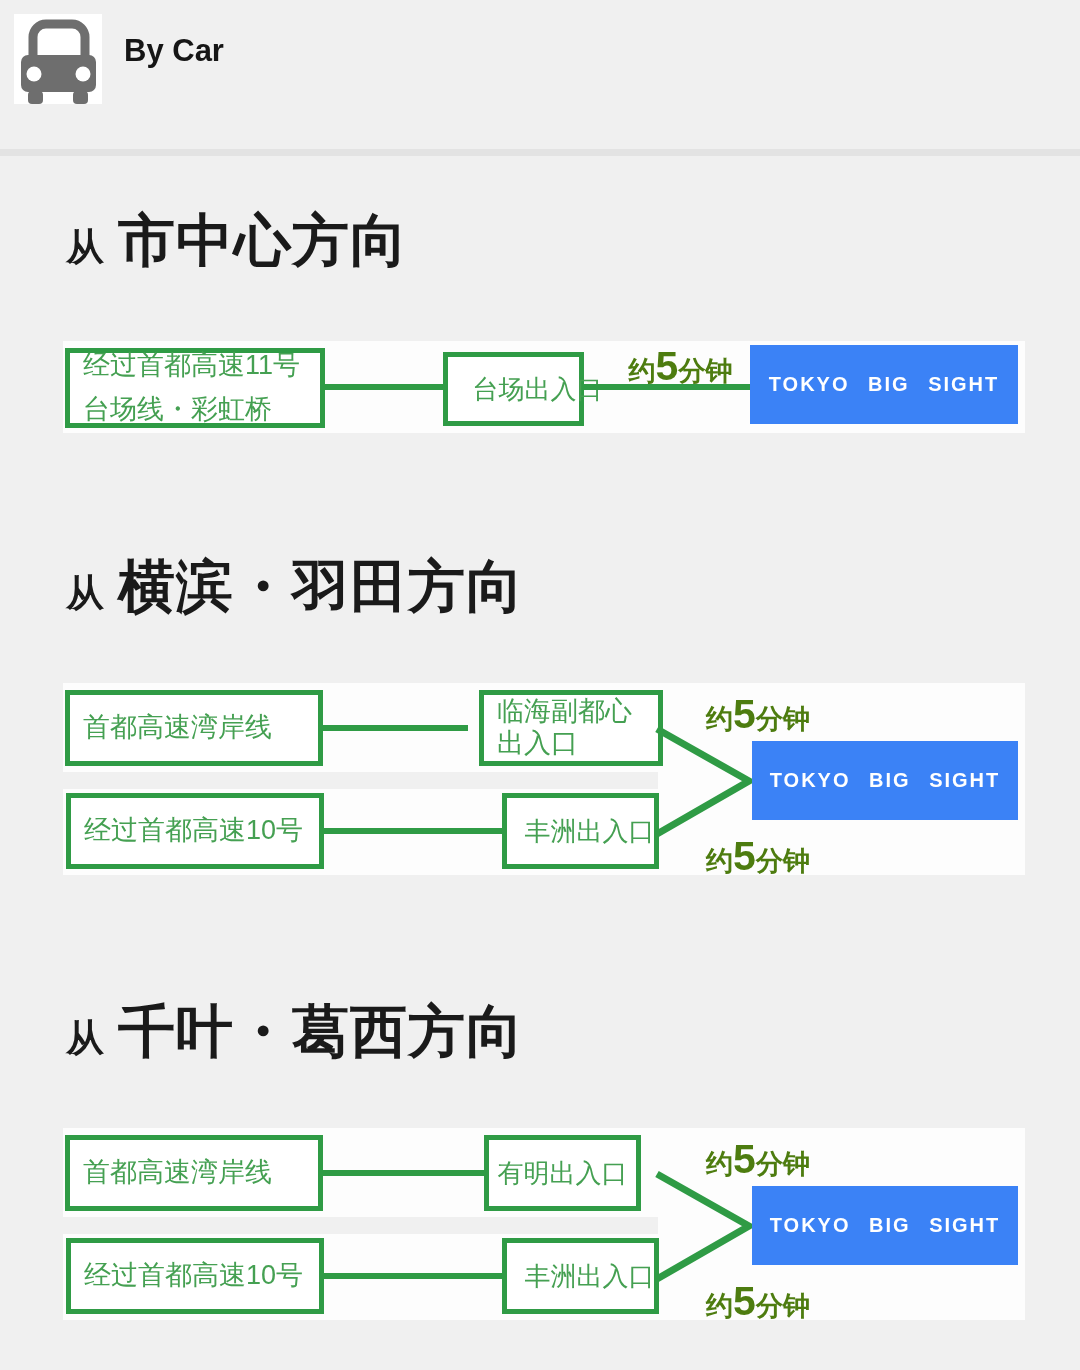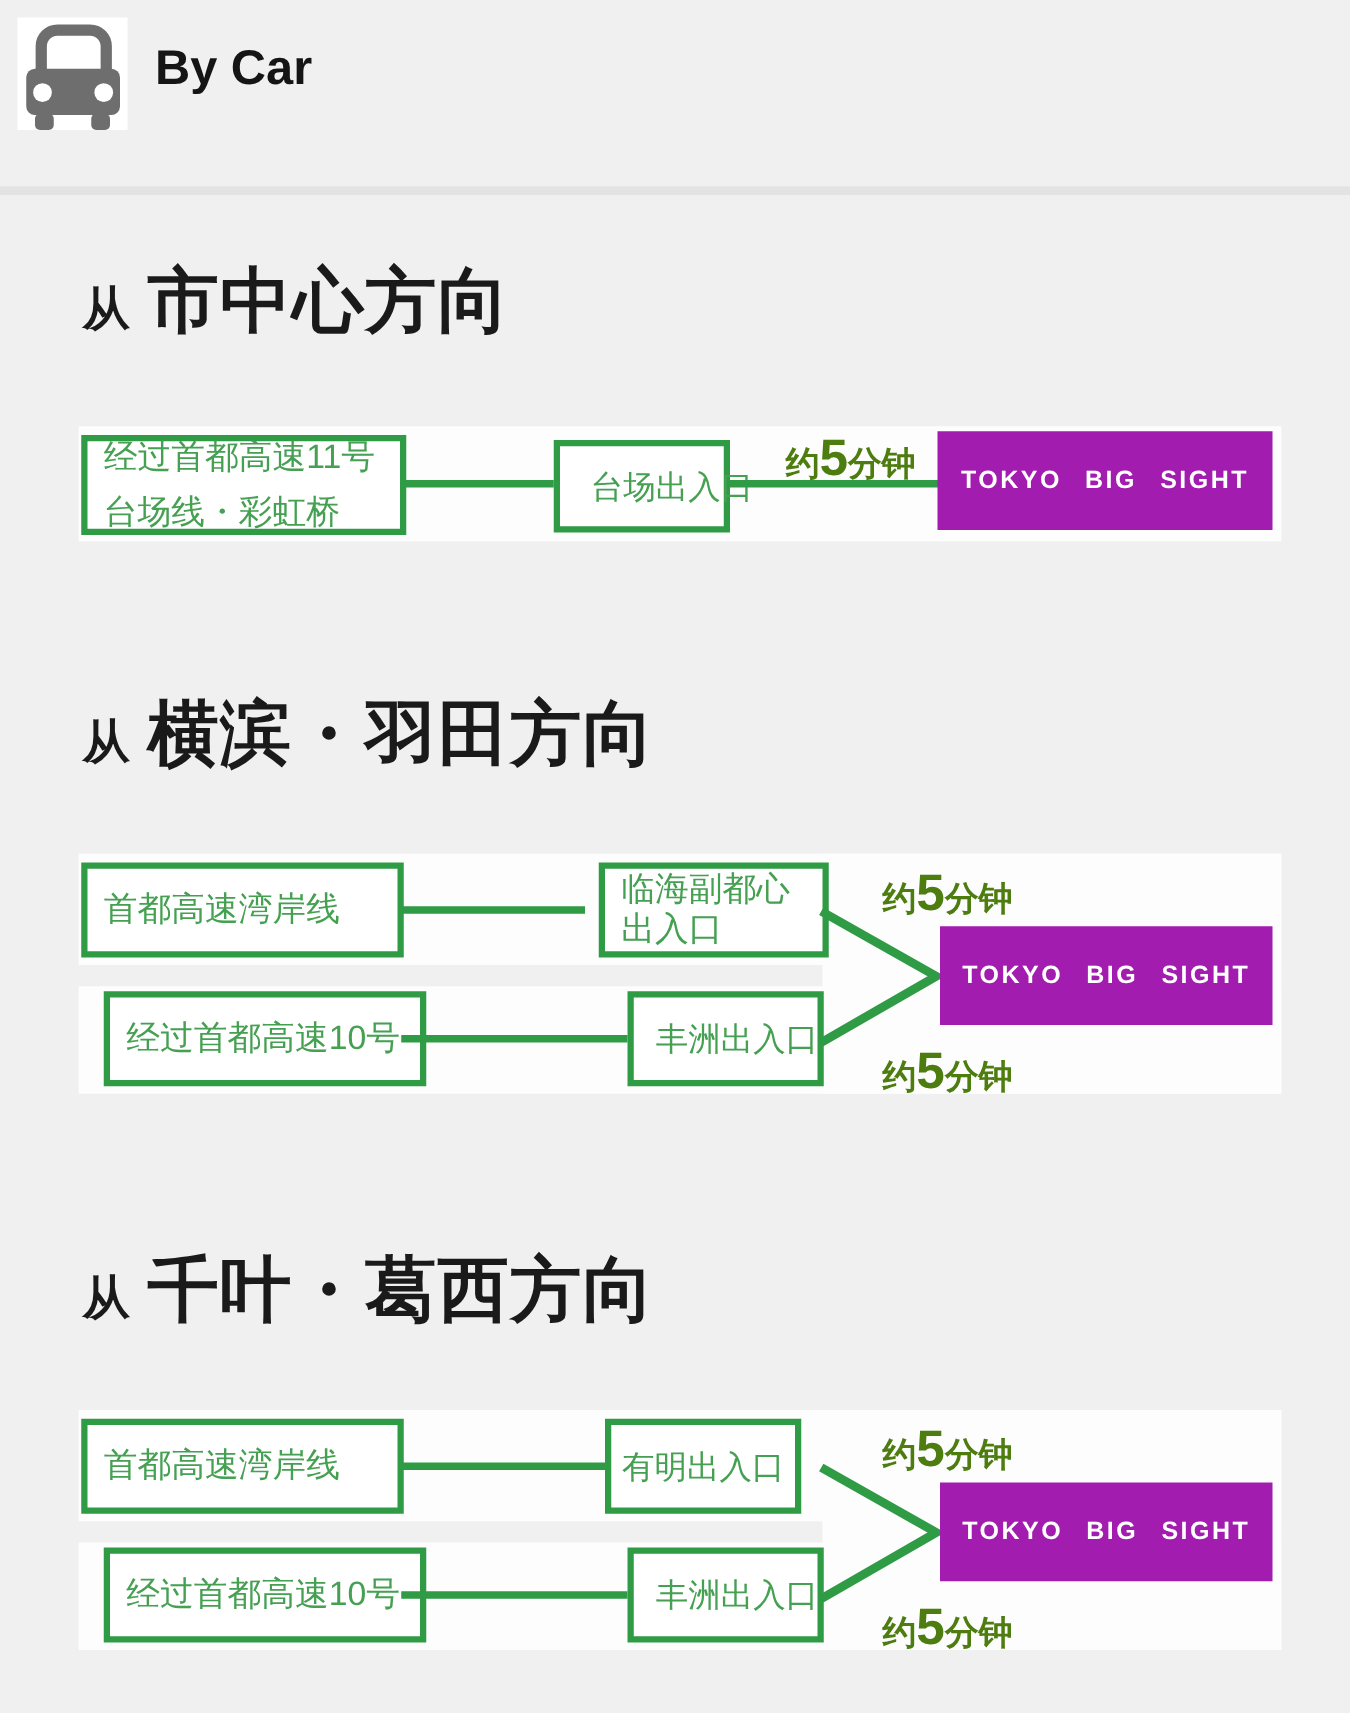--- a/index.html
+++ b/index.html
@@ -6,21 +6,21 @@
   body {
     width:1080px; height:1370px;
     background:#f0f0f0;
     font-family:"Liberation Sans", sans-serif;
   }
   .page { position:relative; width:1080px; height:1370px; overflow:hidden; background:#f0f0f0; }
 
   
   .car-badge { position:absolute; left:14px; top:14px; width:88px; height:90px; background:#ffffff; }
   .car-badge svg { display:block; width:100%; height:100%; }
-  .header-title { position:absolute; left:124px; top:33px; font-size:39px; font-weight:bold; color:#151515;text-align:right; }
+  .header-title { position:absolute; left:124px; top:33px; font-size:31px; font-weight:bold; color:#151515;text-align:right; }
   .divider { position:absolute; left:0; top:149px; width:1080px; height:7px; background:#e3e3e3; }
 
   
   .sh { position:absolute; left:66px; display:flex; align-items:baseline; color:#1a1a1a; white-space:nowrap; }
   .sh .hp { font-size:38px; font-weight:600; margin-right:14px; }
   .sh .ht { font-size:57px; font-weight:bold; letter-spacing:1px; }
   .sh1 { top:203px; } .sh2 { top:549px; } .sh3 { top:994px; }
 
   
   .diagram { position:absolute; left:63px; width:962px; }
@@ -45,39 +45,39 @@
   .hline { position:absolute; height:6px; background:#2f9b45; }
 
   .d1 .box-a  { left:2px;   top:7px;   width:260px; height:80px;gap:12px; }
   .d1 .line-1 { left:258px; top:43px;  width:124px; }
   .d1 .box-b  { left:380px; top:11px;  width:141px; height:74px;padding-left:48px; }
   .d1 .line-2 { left:519px; top:43px;  width:170px; }
   .d1 .dur    { left:545px; top:2px;   width:145px; }
   .d1 .blue   { left:687px; top:4px;   width:268px; height:79px; }
 
   .dd .box-a1  { left:2px;   top:7px;   width:258px; height:76px; }
-  .dd .box-a2  { left:20px;   top:110px; width:258px; height:76px; }
+  .dd .box-a2  { left:3px;   top:110px; width:258px; height:76px; }
   .dd .line-a1 { left:258px; top:42px; }
   .d2 .line-a1 { width:147px; }
   .d3 .line-a1 { width:183px; }
   .dd .line-a2 { left:258px; top:145px; width:183px; }
   .d2 .box-b1  { left:416px; top:7px;   width:184px; height:76px; }
   .d3 .box-b1  { left:421px; top:7px;   width:157px; height:76px; }
   .dd .box-b2  { left:439px; top:110px; width:157px; height:76px;padding-left:18px; }
   .dd .chev    { position:absolute; left:590px; top:38px; width:104px; height:120px; }
   .dd .dur-top    { left:620px; top:8px;   width:150px; }
   .dd .dur-bottom { left:620px; top:150px; width:150px; }
   .dd .blue    { left:689px; top:58px;  width:266px; height:79px; }
 
   .duration { position:absolute; text-align:center; color:#4d7c0f; white-space:nowrap; }
   .duration .dpre, .duration .dpost { font-size:27px; font-weight:600; }
   .duration .dnum { font-size:41px; font-weight:bold; }
 
   .bluebox {
-    position:absolute; background:#a21caf; color:#ffffff;
+    position:absolute; background:#3b82f6; color:#ffffff;
     display:flex; align-items:center; justify-content:center;
     font-size:20px; font-weight:bold; letter-spacing:2px; word-spacing:11px;
     white-space:nowrap;
   }
 </style>
 </head>
 <body>
 
 <div class="page">
 

